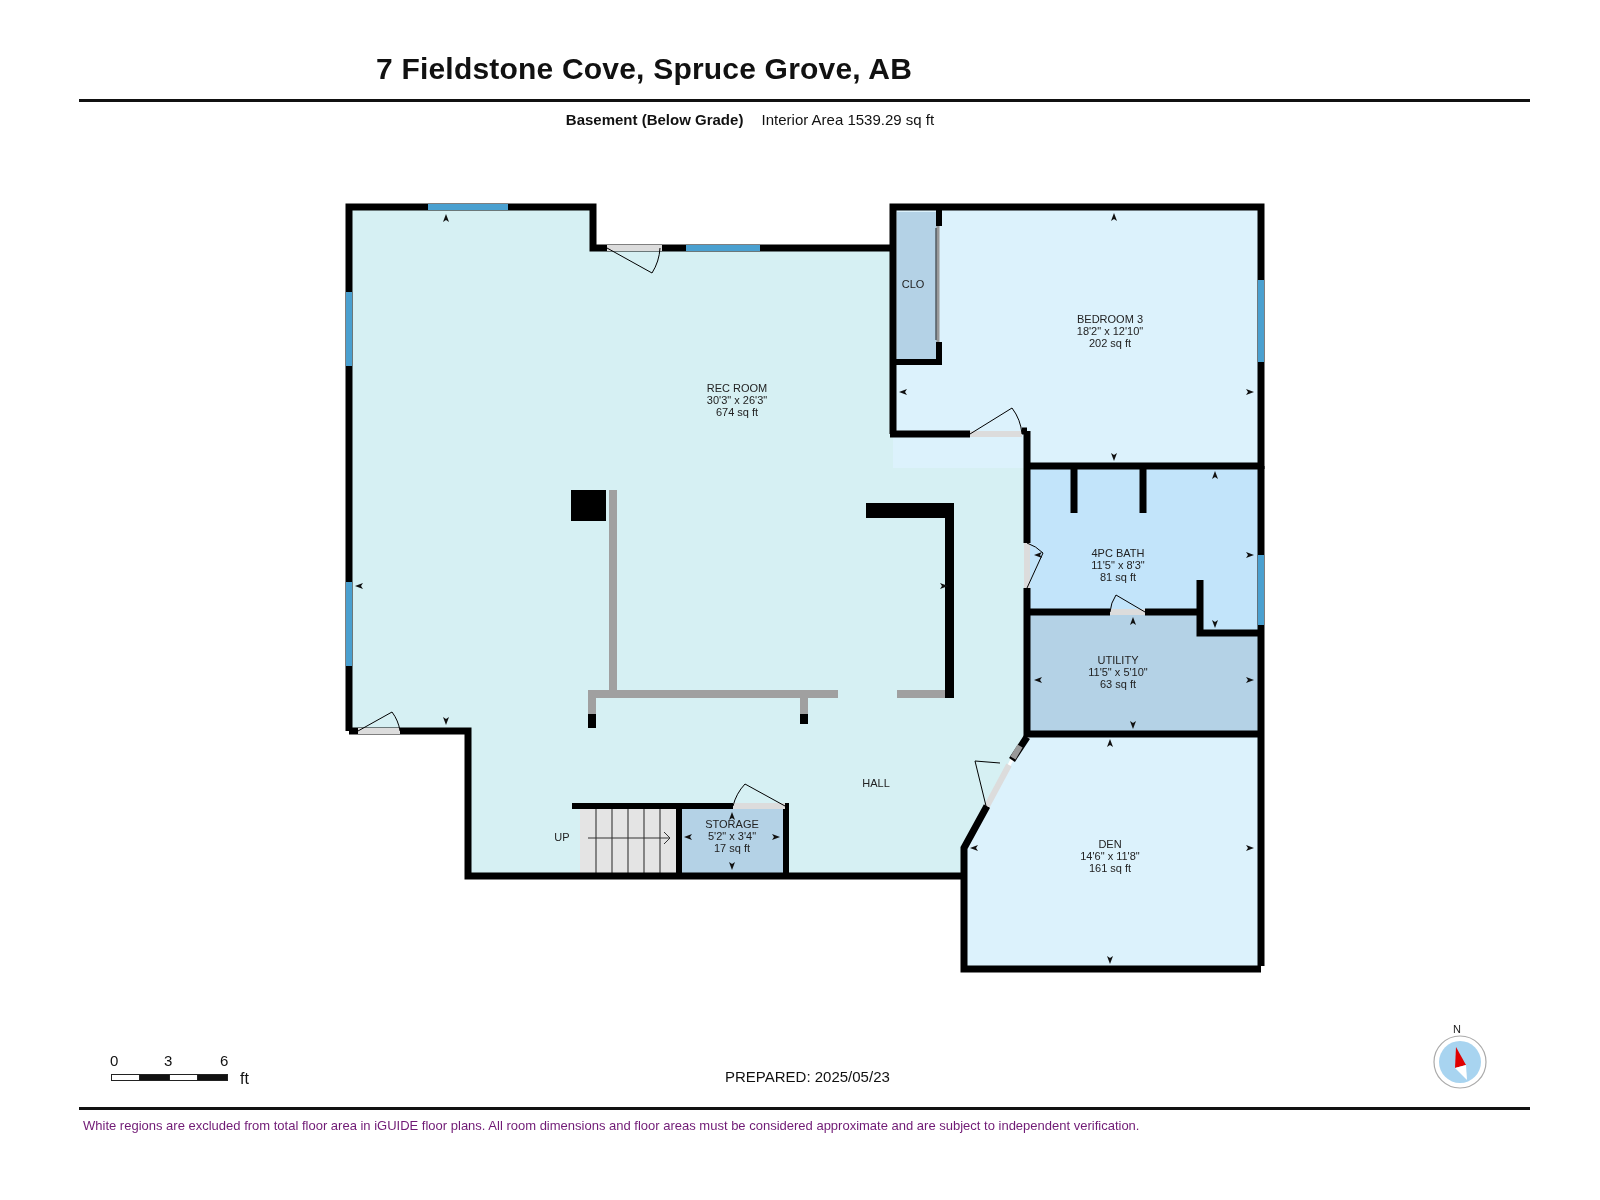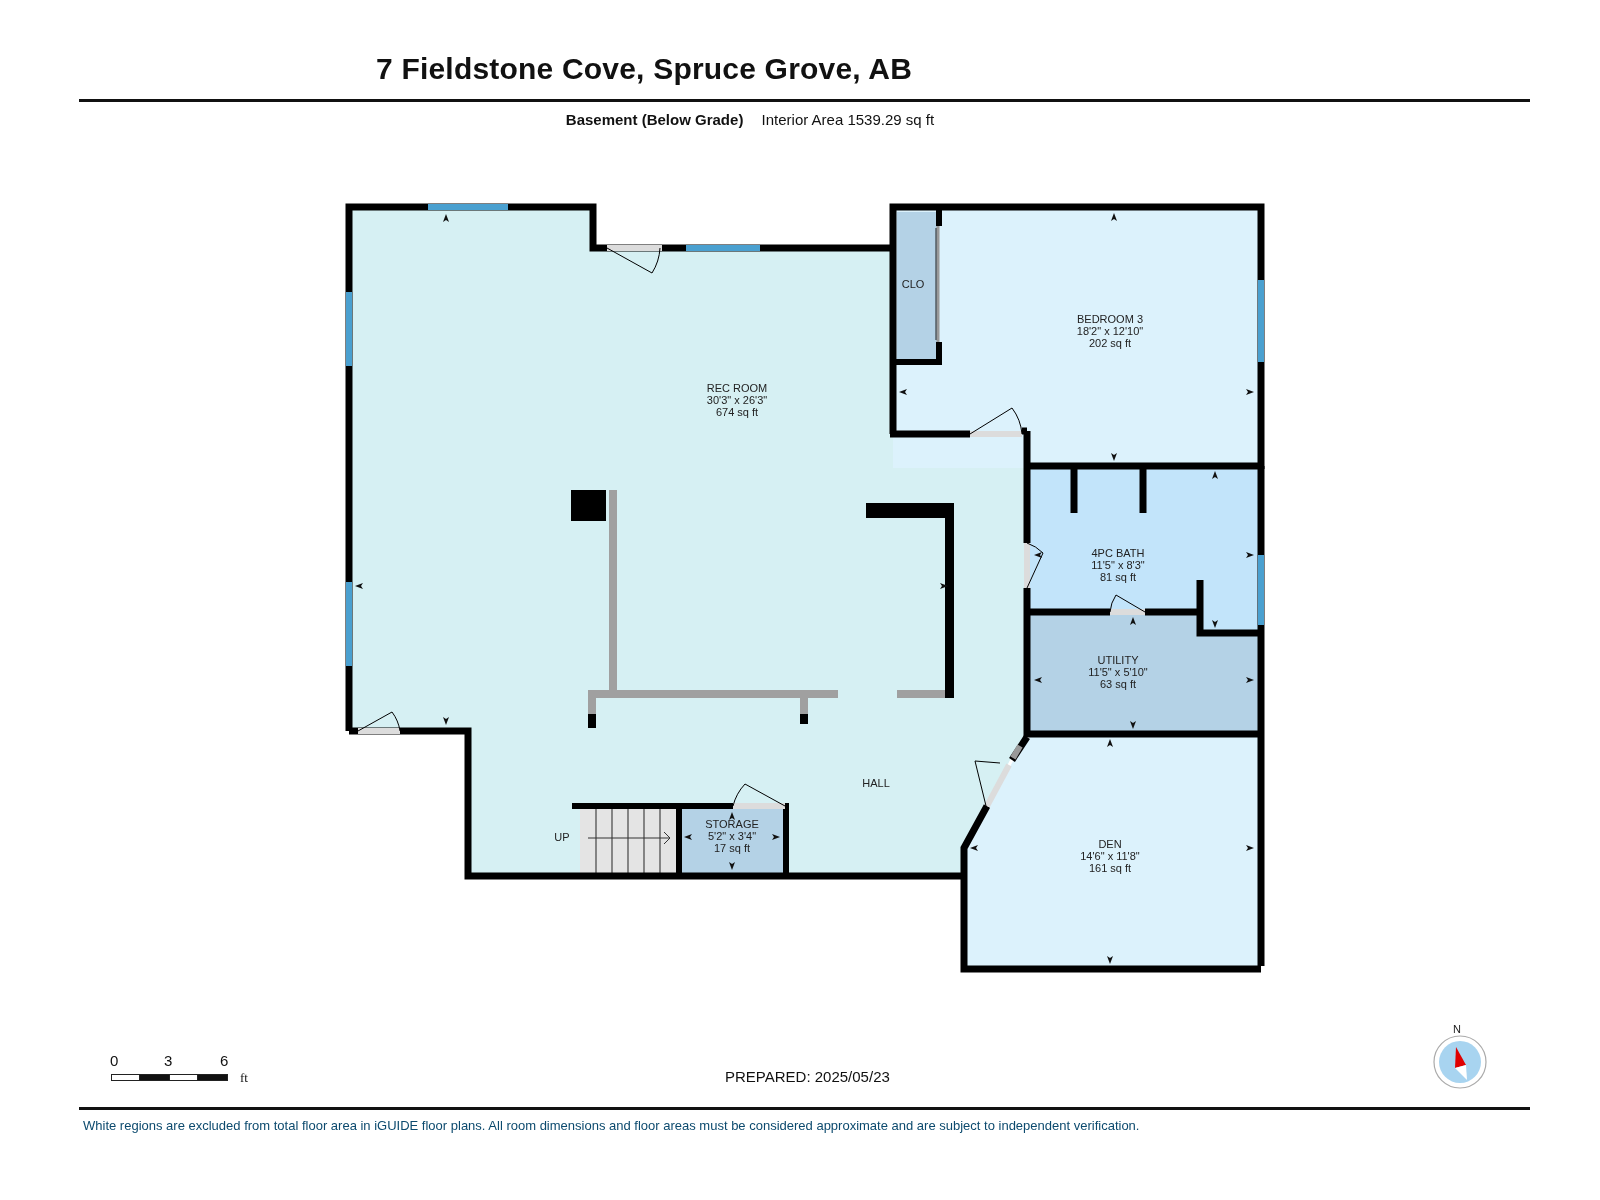--- a/index.html
+++ b/index.html
@@ -8,25 +8,25 @@
   .title { position: absolute; left: 0; width: 1288px; top: 52px; text-align: center;
            font-size: 30px; font-weight: bold; letter-spacing: 0.2px; }
   .rule { position: absolute; left: 79px; width: 1451px; height: 3px; background: #111; }
   .rule.top { top: 99px; }
   .rule.bottom { top: 1107px; }
   .subtitle { position: absolute; left: 0; width: 1500px; top: 111px; text-align: center; font-size: 15px; }
   .subtitle .level { font-weight: bold; margin-right: 14px; }
   #plan { position: absolute; left: 0; top: 0; }
   .room-label { font-family: "Liberation Sans", sans-serif; font-size: 11px; fill: #222; text-anchor: middle; }
   .prepared { position: absolute; top: 1068px; left: 725px; font-size: 15px; }
-  .disclaimer { position: absolute; top: 1118px; left: 83px; font-size: 13px; color: #0c4a6e; }
+  .disclaimer { position: absolute; top: 1118px; left: 83px; font-size: 13px; color: #701a75; }
   .scale { position: absolute; left: 110px; top: 1052px; width: 160px; height: 40px; }
   .scale .tick { position: absolute; top: 0; font-size: 15px; }
   .scale .bar { position: absolute; top: 22px; height: 7px; border: 1px solid #222; box-sizing: border-box; }
-  .scale .unit { position: absolute; left: 130px; top: 18px; font-size: 13px; font-family: Liberation Serif, serif; }
+  .scale .unit { position: absolute; left: 130px; top: 18px; font-size: 16px; }
   .compass { position: absolute; left: 1432px; top: 1020px; width: 60px; height: 70px; }
 </style>
 </head>
 <body>
 
 <div class="title">7 Fieldstone Cove, Spruce Grove, AB</div>
 <div class="rule top"></div>
 <div class="subtitle">
   <span class="level">Basement (Below Grade)</span>
   <span>Interior Area 1539.29 sq ft</span>

